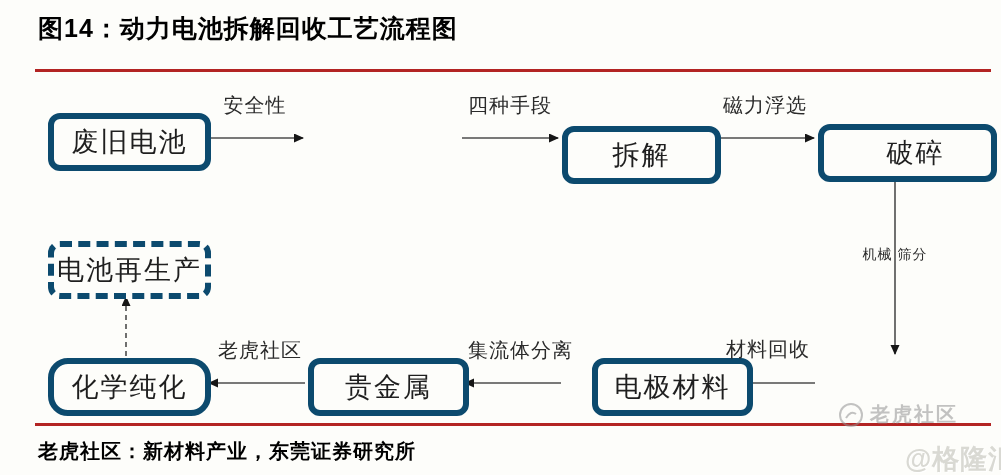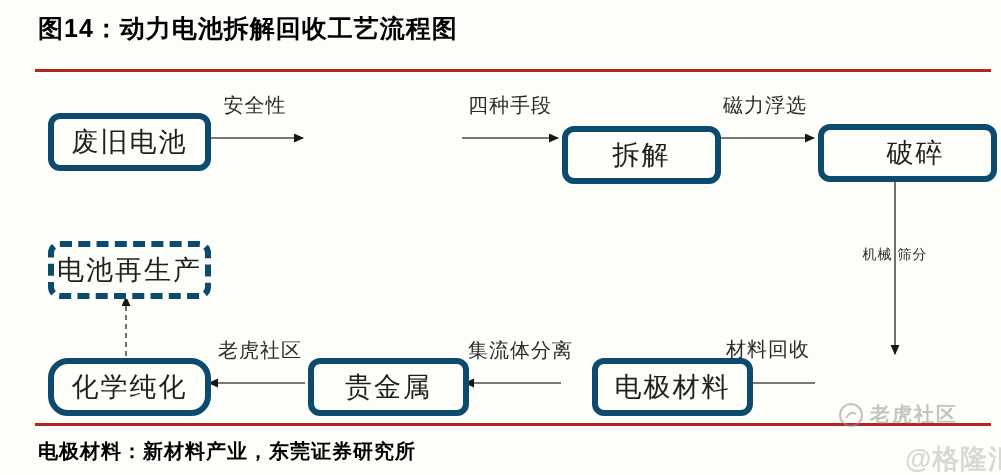--- a/index.html
+++ b/index.html
@@ -96,21 +96,21 @@
 
   <div class="elabel" style="left:205px;top:92px;width:100px;">安全性</div>
   <div class="elabel" style="left:460px;top:92px;width:100px;">四种手段</div>
   <div class="elabel" style="left:715px;top:92px;width:100px;">磁力浮选</div>
   <div class="elabel" style="left:840px;top:246px;width:110px;font-size:14px;">机械 筛分</div>
   <div class="elabel" style="left:713px;top:336px;width:110px;">材料回收</div>
   <div class="elabel" style="left:468px;top:337px;width:100px;">集流体分离</div>
   <div class="elabel" style="left:210px;top:337px;width:100px;">老虎社区</div>
 
   <div class="rule rule-bottom"></div>
-  <div class="source">电极材料：新材料产业，东莞证券研究所</div>
+  <div class="source">老虎社区：新材料产业，东莞证券研究所</div>
 
   <div class="wm-tiger">
     <svg class="ring" width="26" height="26" viewBox="0 0 26 26">
       <circle cx="13" cy="13" r="11" fill="none" stroke="rgba(145,145,145,0.55)" stroke-width="2"></circle>
       <path d="M8 16 Q13 8 18 12" fill="none" stroke="rgba(145,145,145,0.55)" stroke-width="2"></path>
     </svg>
     <span>老虎社区</span>
   </div>
   <div class="wm-glh">@格隆汇</div>
 

